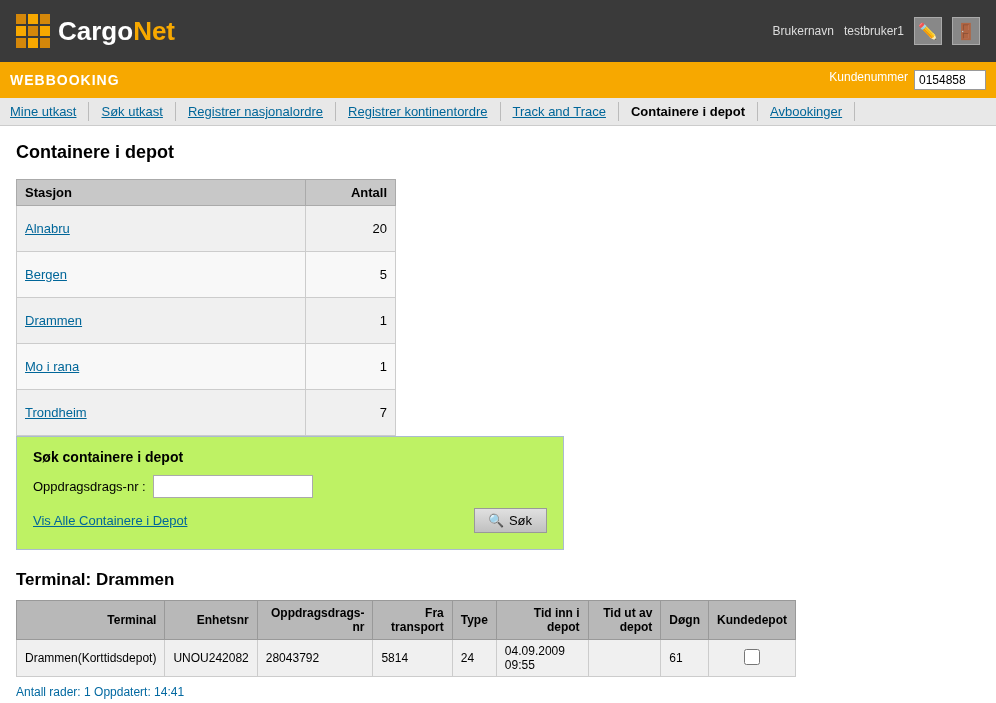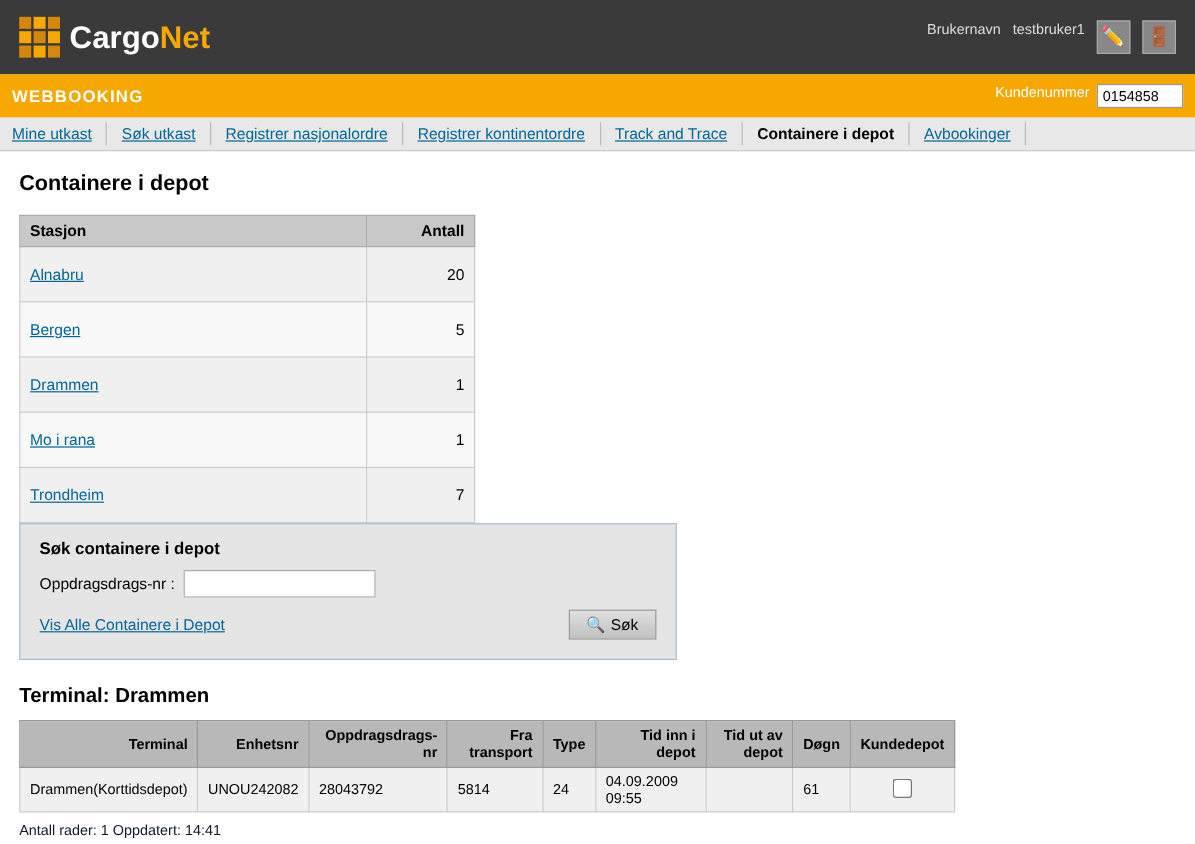--- a/index.html
+++ b/index.html
@@ -20,21 +20,21 @@
     }
     #logo-text {
       font-size: 26px;
       font-weight: bold;
       color: #fff;
     }
     #logo-text span.cargo { color: #fff; }
     #logo-text span.net { color: #f7a800; }
     #user-area {
       display: flex;
-      align-items: flex-start;
+      align-items: center;
       gap: 10px;
       color: #ddd;
       font-size: 12px;
     }
     #user-area .icon-btn {
       width: 28px;
       height: 28px;
       background: #888;
       border: 1px solid #aaa;
       display: flex;
@@ -131,21 +131,21 @@
     #depot-table tr:nth-child(odd) td { background: #f0f0f0; }
     #depot-table tr:nth-child(even) td { background: #f8f8f8; }
     #depot-table td a {
       color: #006699;
       text-decoration: underline;
       cursor: pointer;
     }
 
     
     #search-section {
-      background: #e5e5e5;
+      background: #bef264;
       border: 1px solid #aabbd0;
       width: 548px;
       padding: 12px 16px 16px;
       margin-top: 0;
     }
     #search-title {
       font-weight: bold;
       font-size: 14px;
       margin-bottom: 10px;
     }
@@ -217,21 +217,21 @@
     }
     .checkbox-cell input[type="checkbox"] {
       width: 16px;
       height: 16px;
     }
 
     
     #footer-text {
       margin-top: 8px;
       font-size: 12px;
-      color: #0f172a;
+      color: #0369a1;
     }
 
     
     .logo-grid {
       display: inline-grid;
       grid-template-columns: repeat(3, 10px);
       grid-template-rows: repeat(3, 10px);
       gap: 2px;
       margin-right: 8px;
     }

